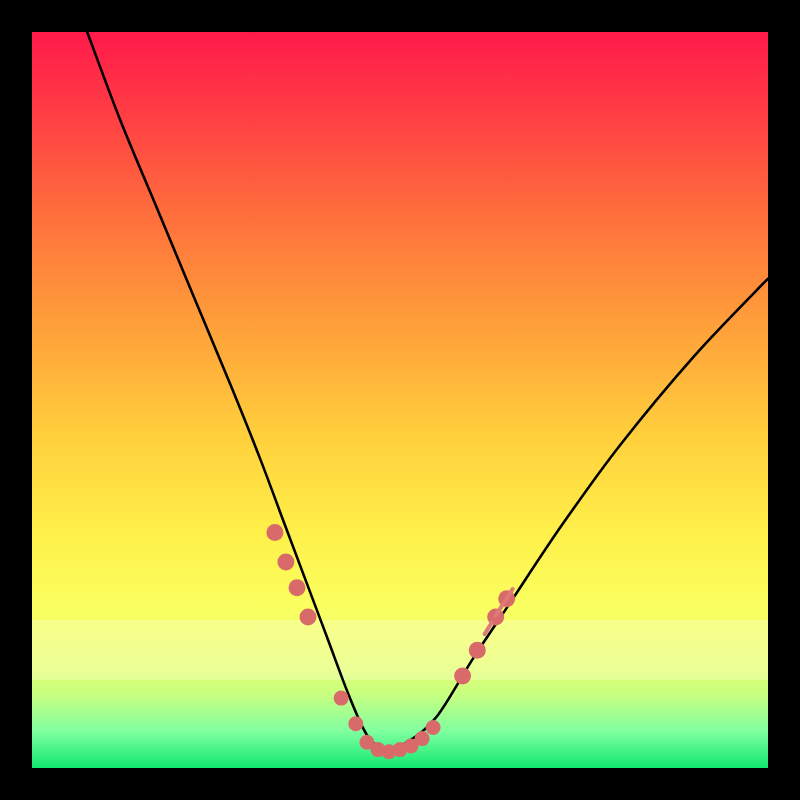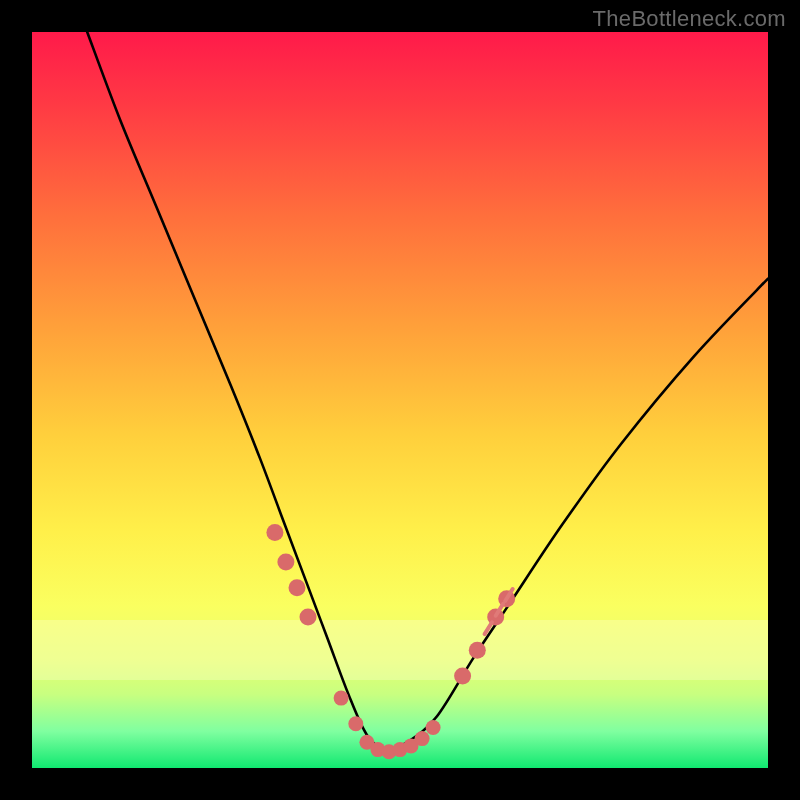--- a/index.html
+++ b/index.html
@@ -66,21 +66,20 @@
     stroke: none;
   }
   .tickdash {
     fill: #e07a78;
   }
 </style>
 </head>
 <body>
 
 <div class="container">
-  <div class="watermark">TheBottleneck.com</div>
   <div class="plot-area">
     <div class="pale-band"></div>
     <svg class="curve" viewBox="0 0 736 736">
       <path id="main-curve" fill="none" stroke="#000000" stroke-width="2.6" stroke-linecap="round" d="M 55.2 0.0 C 60.7 14.7, 76.7 58.9, 88.3 88.3 C 100.0 117.8, 112.9 147.2, 125.1 176.6 C 137.4 206.1, 149.7 235.5, 161.9 265.0 C 174.2 294.4, 187.7 326.3, 198.7 353.3 C 209.8 380.3, 219.6 404.8, 228.2 426.9 C 236.7 449.0, 242.9 466.1, 250.2 485.8 C 257.6 505.4, 265.0 525.0, 272.3 544.6 C 279.7 564.3, 287.0 583.9, 294.4 603.5 C 301.8 623.1, 309.7 645.8, 316.5 662.4 C 323.2 679.0, 328.7 693.7, 334.9 702.9 C 341.0 712.1, 346.5 716.4, 353.3 717.6 C 360.0 718.8, 366.8 715.8, 375.4 710.2 C 383.9 704.7, 393.8 698.6, 404.8 684.5 C 415.8 670.4, 429.3 644.6, 441.6 625.6 C 453.9 606.6, 463.7 592.5, 478.4 570.4 C 493.1 548.3, 511.5 519.5, 529.9 493.1 C 548.3 466.7, 566.7 440.4, 588.8 412.2 C 610.9 383.9, 637.9 351.4, 662.4 323.8 C 686.9 296.2, 723.7 259.4, 736.0 246.6"></path>
       <g id="dots">
           <circle cx="242.9" cy="500.5" r="8.5" class="dot"></circle>
           <circle cx="253.9" cy="529.9" r="8.5" class="dot"></circle>
           <circle cx="265.0" cy="555.7" r="8.5" class="dot"></circle>
           <circle cx="276.0" cy="585.1" r="8.5" class="dot"></circle>
           <circle cx="309.1" cy="666.1" r="7.5" class="dot"></circle>

